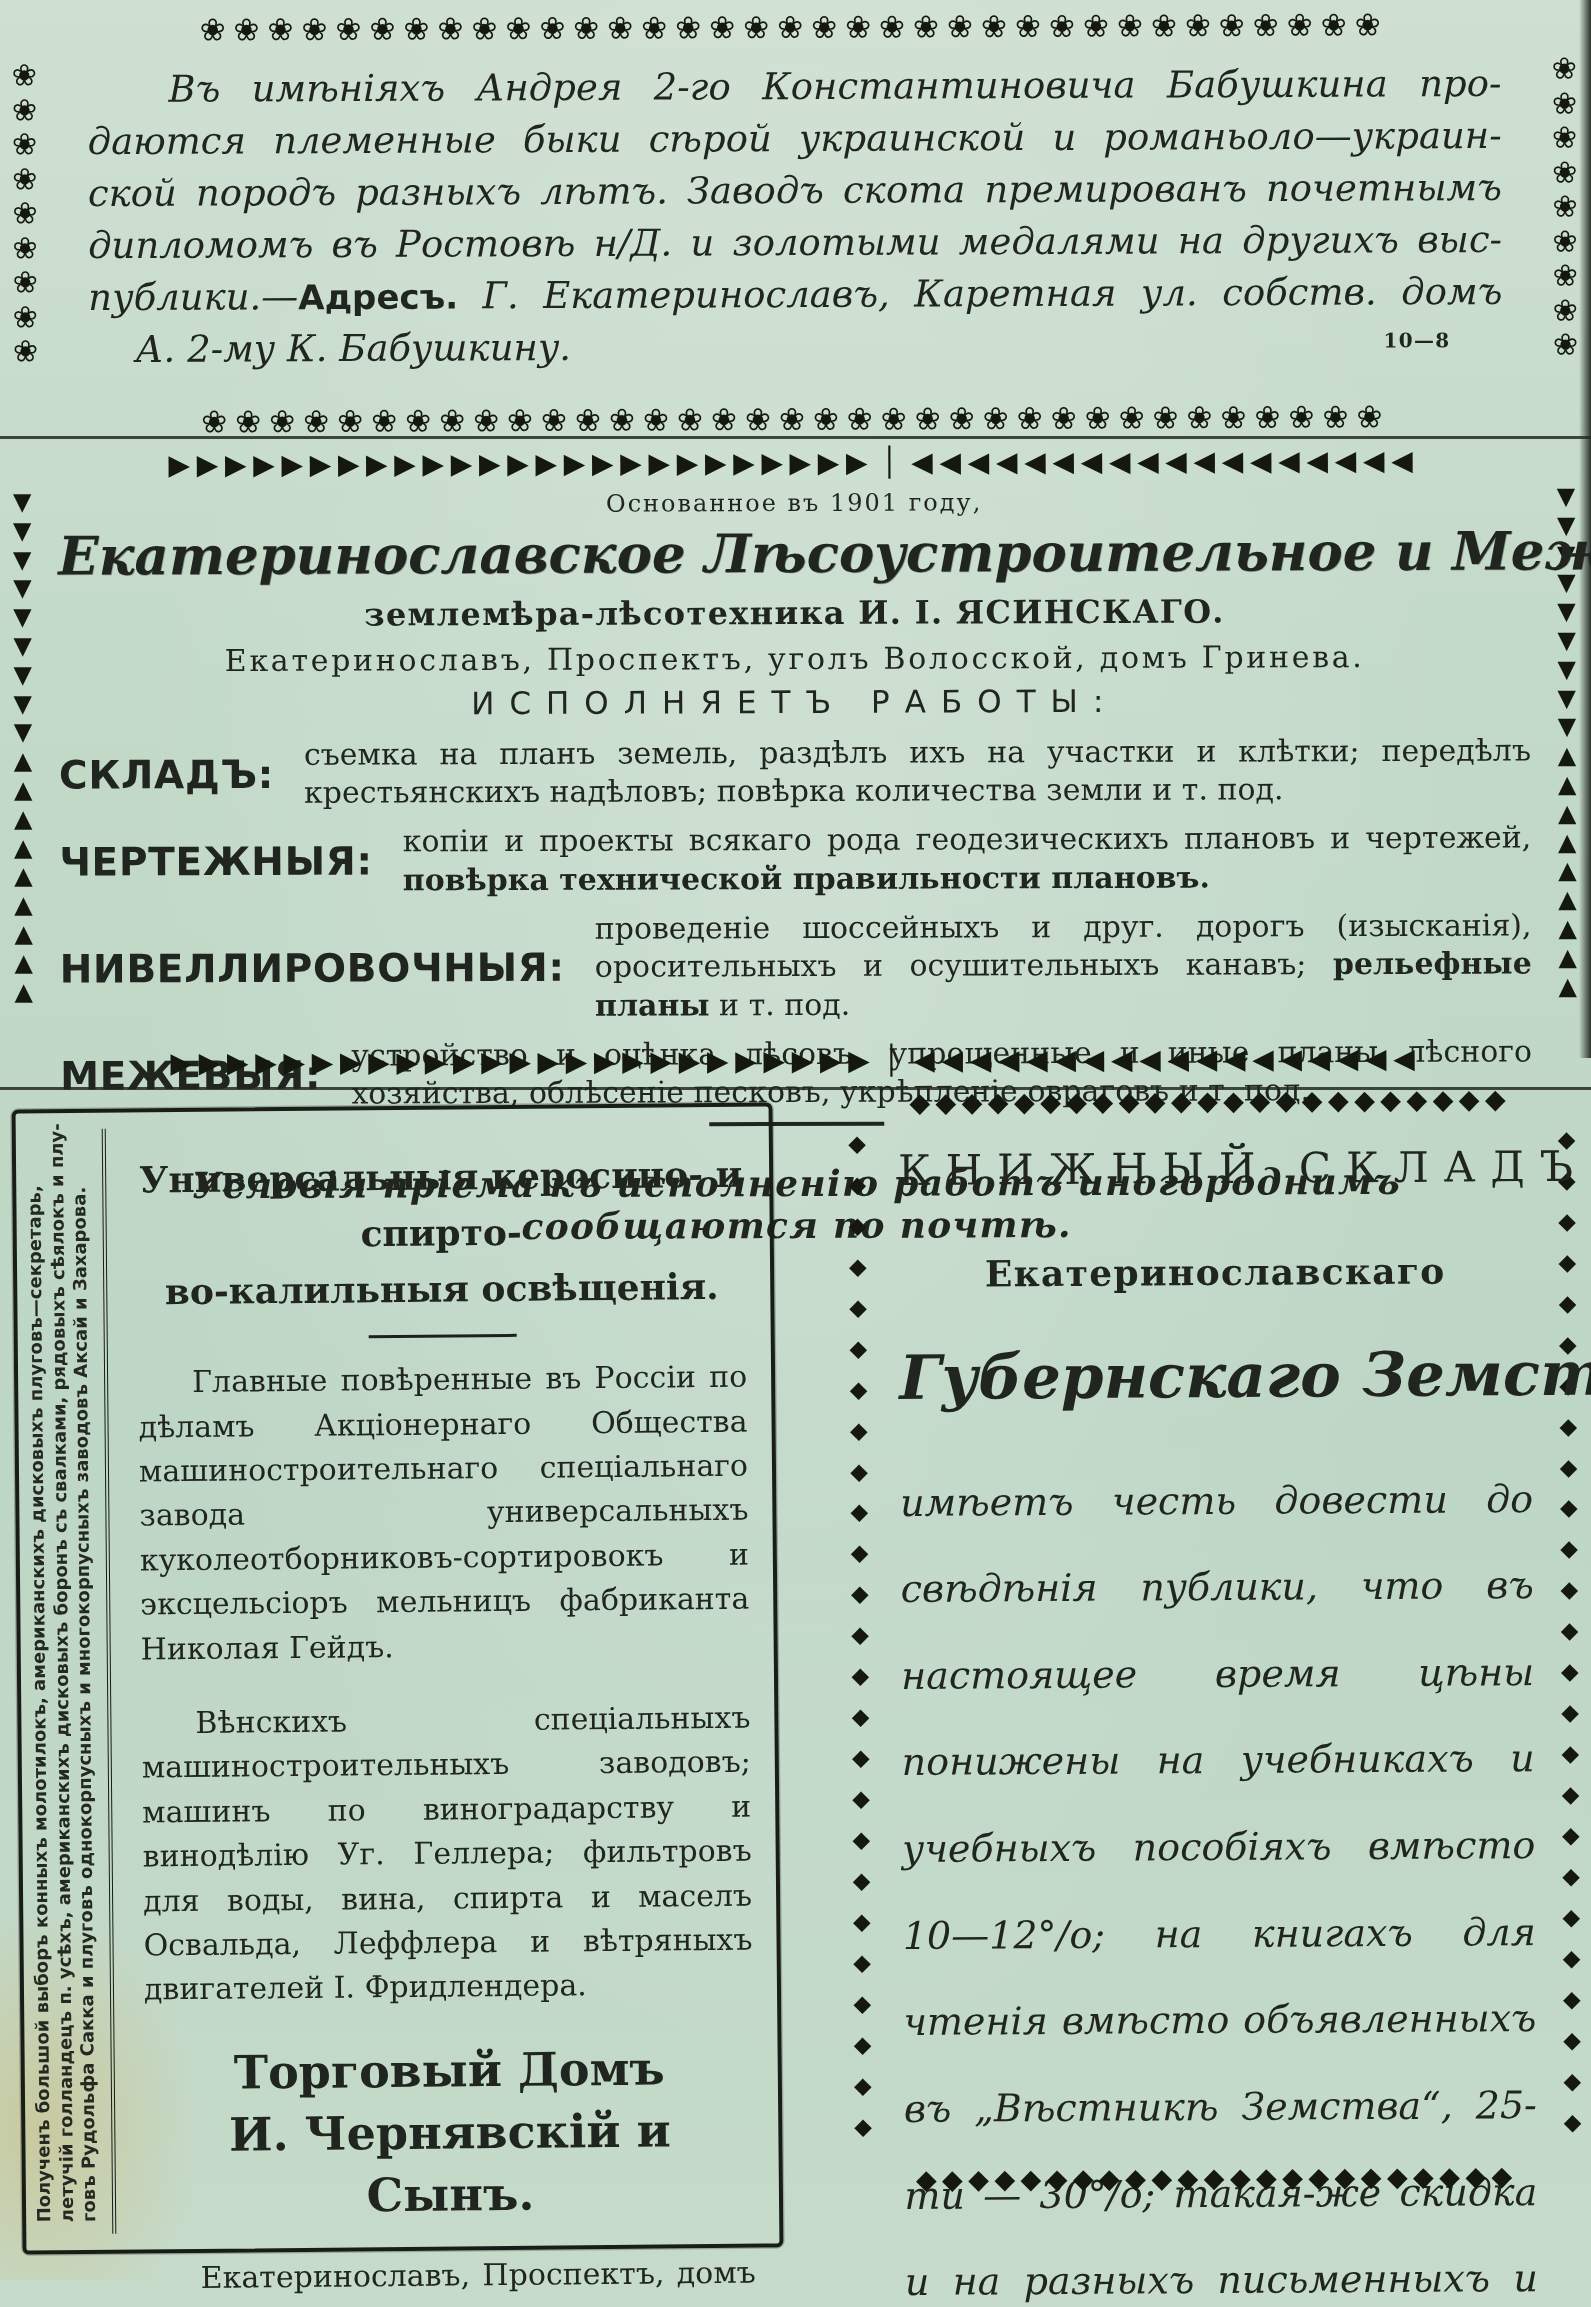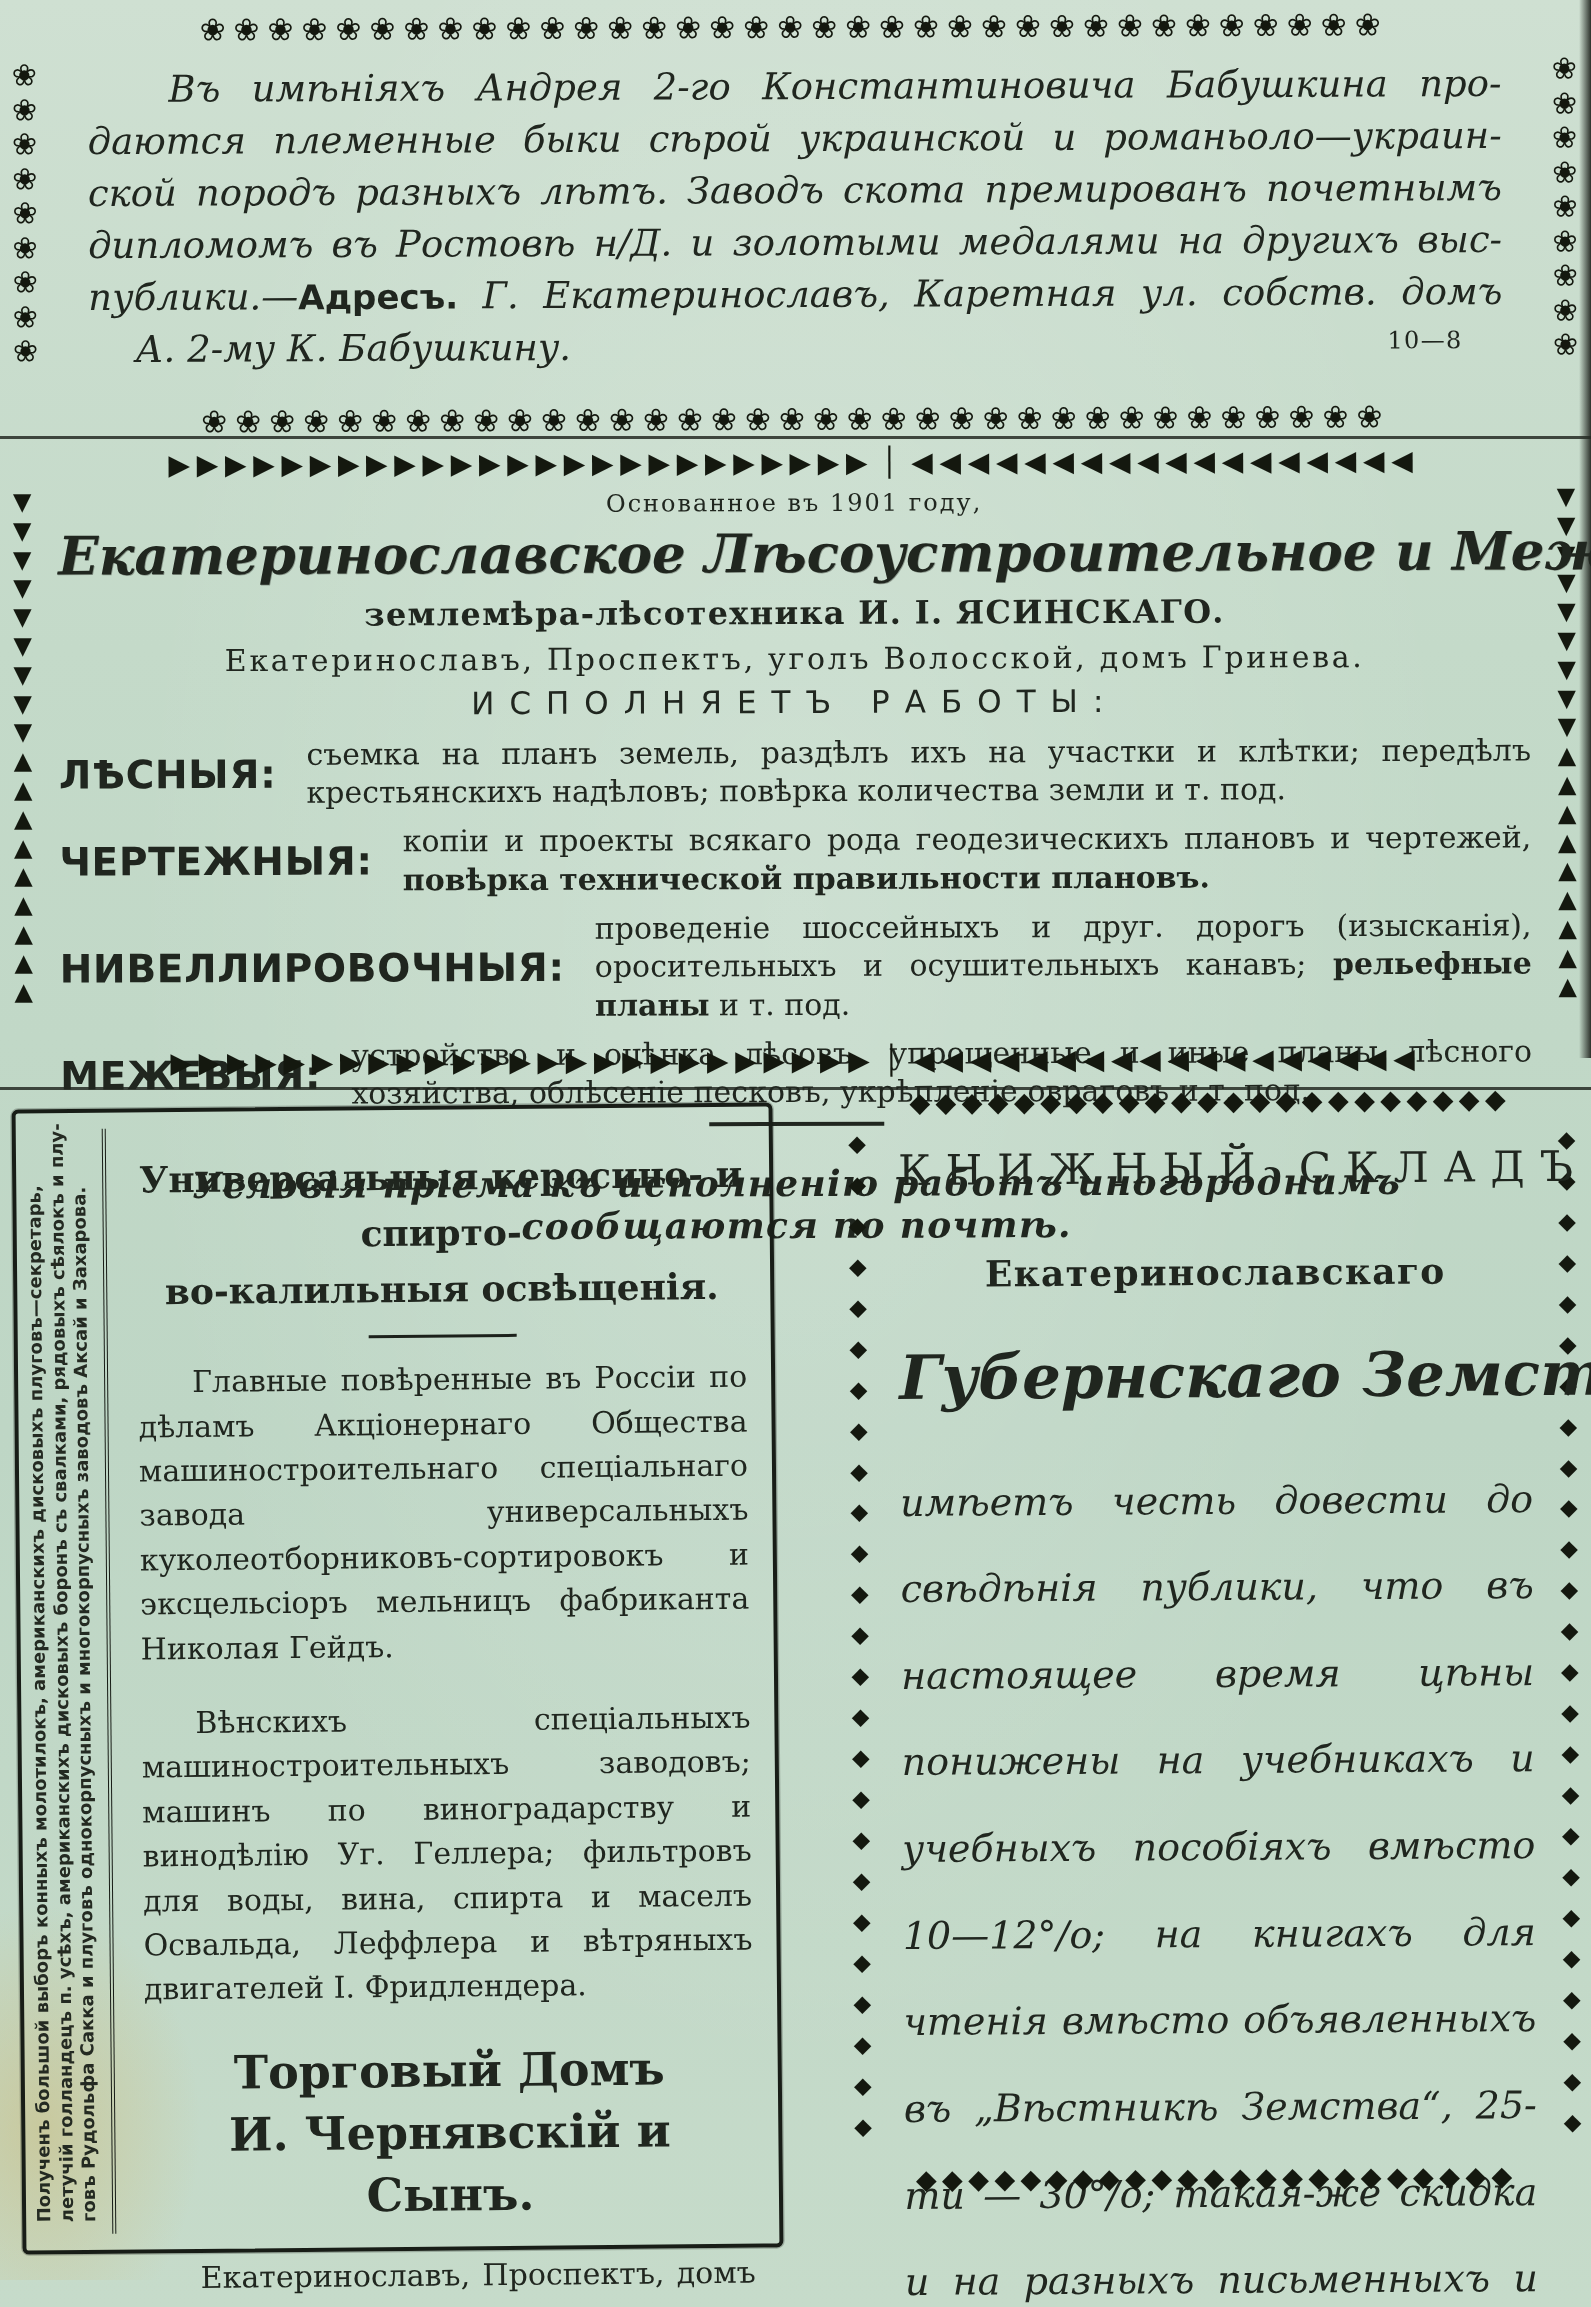--- a/index.html
+++ b/index.html
@@ -25,21 +25,21 @@
   .topad .orn-top{position:absolute;top:0;left:0;right:0;}
   .topad .orn-bottom{position:absolute;bottom:0;left:0;right:0;}
   .topad .orn-col{top:47px;height:337px;font-size:30px;line-height:1.15;}
   .topad .col-l{left:0;} .topad .col-r{right:0;}
   .topad-text{position:absolute;left:81px;right:81px;top:53px;
               font-style:italic;font-size:37px;line-height:52px;}
   .topad-text p{margin:0;text-align:justify;text-align-last:justify;}
   .topad-text p.first{text-indent:81px;}
   .topad-text p.last{text-align-last:left;padding-left:47px;position:relative;}
   .b5{font-style:normal;font-weight:bold;font-family:"DejaVu Sans", sans-serif;font-size:34px;margin-top:38px;}
-  .edition{position:absolute;right:40px;bottom:4px;font-style:normal;font-size:24px;letter-spacing:1.3px;}
+  .edition{position:absolute;right:52px;bottom:4px;font-style:normal;font-size:20px;letter-spacing:1.3px;font-weight:bold;}
 
   
   .bureau{position:absolute;left:5.4px;top:443px;width:1580px;height:637px;transform:rotate(-.2deg);}
   .bureau .orn-top{position:absolute;top:0;left:0;right:0;display:flex;justify-content:center;gap:6.7px;}
   .bureau .orn-bottom{position:absolute;bottom:0;left:0;right:0;display:flex;justify-content:center;gap:6.7px;}
   .bureau .orn-row span{letter-spacing:6.7px;font-size:28px;}
   .bureau .orn-col{top:42px;height:551px;font-size:24px;line-height:1.2;}
   .bureau .col-l{left:0;} .bureau .col-r{right:0;}
   .bureau-in{position:absolute;left:54px;right:54px;top:42px;bottom:43px;}
   .founded{text-align:center;font-size:24px;margin:4px 0 5.4px 0;letter-spacing:2px;}
@@ -121,21 +121,21 @@
     <span>▼▼▼▼▼▼▼▼▼</span><span>▲▲▲▲▲▲▲▲▲</span>
   </div>
   <div class="bureau-in">
     <p class="founded">Основанное въ 1901 году,</p>
     <h1 class="btitle">Екатеринославское Лѣсоустроительное и Межевое бюро</h1>
     <p class="bsub">землемѣра-лѣсотехника И. І. ЯСИНСКАГО.</p>
     <p class="baddr">Екатеринославъ, Проспектъ, уголъ Волосской, домъ Гринева.</p>
     <p class="bworks">ИСПОЛНЯЕТЪ РАБОТЫ:</p>
 
     <div class="brow">
-      <span class="lbl">ЛѢСНЫЯ:</span>
+      <span class="lbl">СКЛАДЪ:</span>
       <span class="txt"><span>съемка на планъ земель, раздѣлъ ихъ на участки и клѣтки; передѣлъ крестьянскихъ надѣловъ; повѣрка количества земли и т. под.</span><b></b><span></span></span>
     </div>
     <div class="brow">
       <span class="lbl">ЧЕРТЕЖНЫЯ:</span>
       <span class="txt"><span>копіи и проекты всякаго рода геодезическихъ плановъ и чертежей, </span><b>повѣрка технической правильности плановъ.</b><span></span></span>
     </div>
     <div class="brow">
       <span class="lbl">НИВЕЛЛИРОВОЧНЫЯ:</span>
       <span class="txt"><span>проведеніе шоссейныхъ и друг. дорогъ (изысканія), оросительныхъ и осушительныхъ канавъ; </span><b>рельефные планы</b><span> и т. под.</span></span>
     </div>

